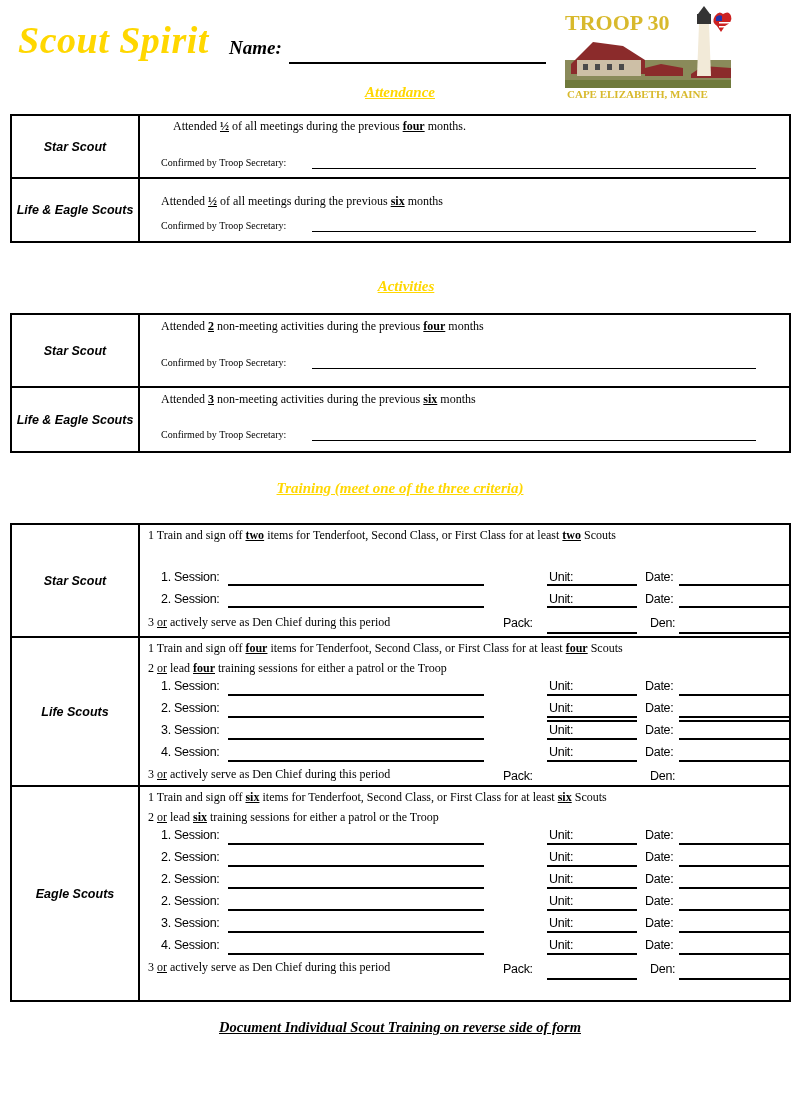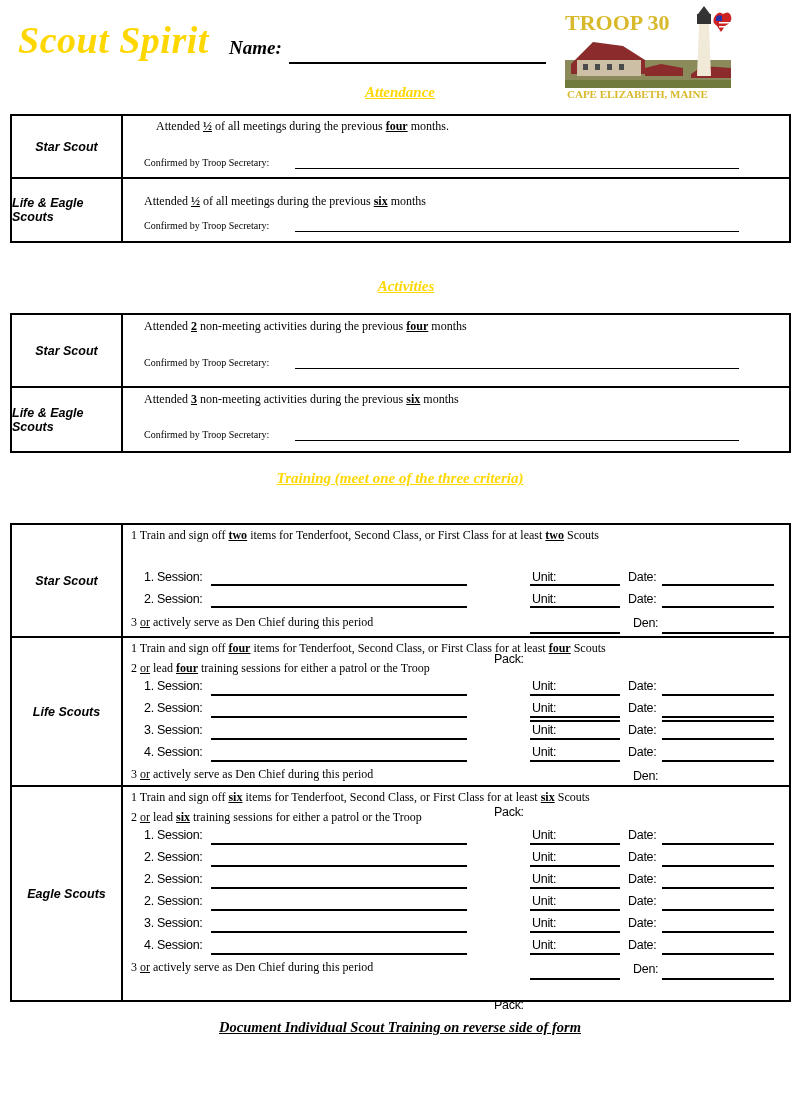--- a/index.html
+++ b/index.html
@@ -7,36 +7,36 @@
   body { position: relative; font-family: "Liberation Serif", serif; color: #000; }
   .abs { position: absolute; }
   .title { left: 18px; top: 18px; font-family: "Liberation Serif", serif; font-style: italic; font-weight: bold; font-size: 38px; color: #ffd700; letter-spacing: 0.5px; }
   .name-label { left: 229px; top: 37px; font-style: italic; font-weight: bold; font-size: 19px; }
   .name-line { left: 289px; top: 62px; width: 257px; height: 2px; background: #000; }
   .logo { left: 563px; top: 2px; width: 170px; height: 98px; }
   .section-head { font-family: "Liberation Serif", serif; font-style: italic; font-weight: bold; font-size: 15px; color: #ffd700; text-decoration: underline; text-align: center; width: 800px; left: 0; }
   .tbl { left: 10px; width: 781px; border: 2px solid #000; }
   .row { position: relative; border-bottom: 2px solid #000; display: flex; }
   .row:last-child { border-bottom: none; }
-  .lbl { width: 111px; border-right: 2px solid #000; display: flex; align-items: center; justify-content: center; font-family: "Liberation Sans", sans-serif; font-style: italic; font-weight: bold; font-size: 12.5px; }
+  .lbl { width: 128px; border-right: 2px solid #000; display: flex; align-items: center; justify-content: center; font-family: "Liberation Sans", sans-serif; font-style: italic; font-weight: bold; font-size: 12.5px; }
   .cell { position: relative; flex: 1; }
   .main-line { position: absolute; font-size: 12px; white-space: nowrap; }
   .confirm { position: absolute; left: 21px; font-size: 10px; white-space: nowrap; }
   .confirm-line { position: absolute; left: 172px; width: 444px; height: 1px; background: #000; }
   b.u { font-weight: bold; text-decoration: underline; }
   .u { text-decoration: underline; }
   .tr-line { position: absolute; left: 8px; font-size: 12px; white-space: nowrap; font-family: "Liberation Serif", serif; }
   .narrow { font-family: "Liberation Sans", sans-serif; font-size: 12.5px; letter-spacing: -0.3px; }
   .sess-lbl { position: absolute; left: 21px; }
   .sess-line { position: absolute; left: 88px; width: 256px; height: 2px; background: #000; }
   .unit-lbl { position: absolute; left: 376px; margin-left: 33px; }
   .unit-line { position: absolute; left: 407px; width: 90px; height: 2px; background: #000; }
   .date-lbl { position: absolute; left: 505px; }
   .date-line { position: absolute; left: 539px; width: 112px; height: 2px; background: #000; }
-  .pack-lbl { position: absolute; left: 371px; margin-top: 36px; }
+  .pack-lbl { position: absolute; left: 363px; }
   .den-lbl { position: absolute; left: 510px; }
   .footer { left: 0; width: 800px; text-align: center; top: 1019px; font-style: italic; font-weight: bold; font-size: 14.5px; text-decoration: underline; }
 </style>
 </head>
 <body>
 
 <div class="abs title">Scout Spirit</div>
 <div class="abs name-label">Name:</div>
 <div class="abs name-line"></div>
 
@@ -107,21 +107,21 @@
     <div class="cell">
       <div class="main-line" style="left:21px; top:4px;">
         <span>Attended </span><b class="u">3</b><span> non-meeting activities during the previous </span><b class="u">six</b><span> months</span>
       </div>
       <div class="confirm" style="top:41px;">Confirmed by Troop Secretary:</div>
       <div class="confirm-line" style="top:52px;"></div>
     </div>
   </div>
 </div>
 
-<div class="abs section-head" style="top:470px;">Training (meet one of the three criteria)</div>
+<div class="abs section-head" style="top:480px;">Training (meet one of the three criteria)</div>
 <div class="abs tbl" style="top:523px;">
 
   <div class="row" style="height:113px;">
     <div class="lbl">Star Scout</div>
     <div class="cell">
       <div class="tr-line" style="top:3px;"><span>1  Train and sign off </span><b class="u">two</b><span> items for Tenderfoot, Second Class, or First Class for at least </span><b class="u">two</b><span> Scouts</span></div>
 
       <div class="narrow" style="position:absolute; left:0; top:45px; width:100%;">
         <span class="sess-lbl">1. Session:</span>
           <span class="sess-line" style="top:14px;"></span>

